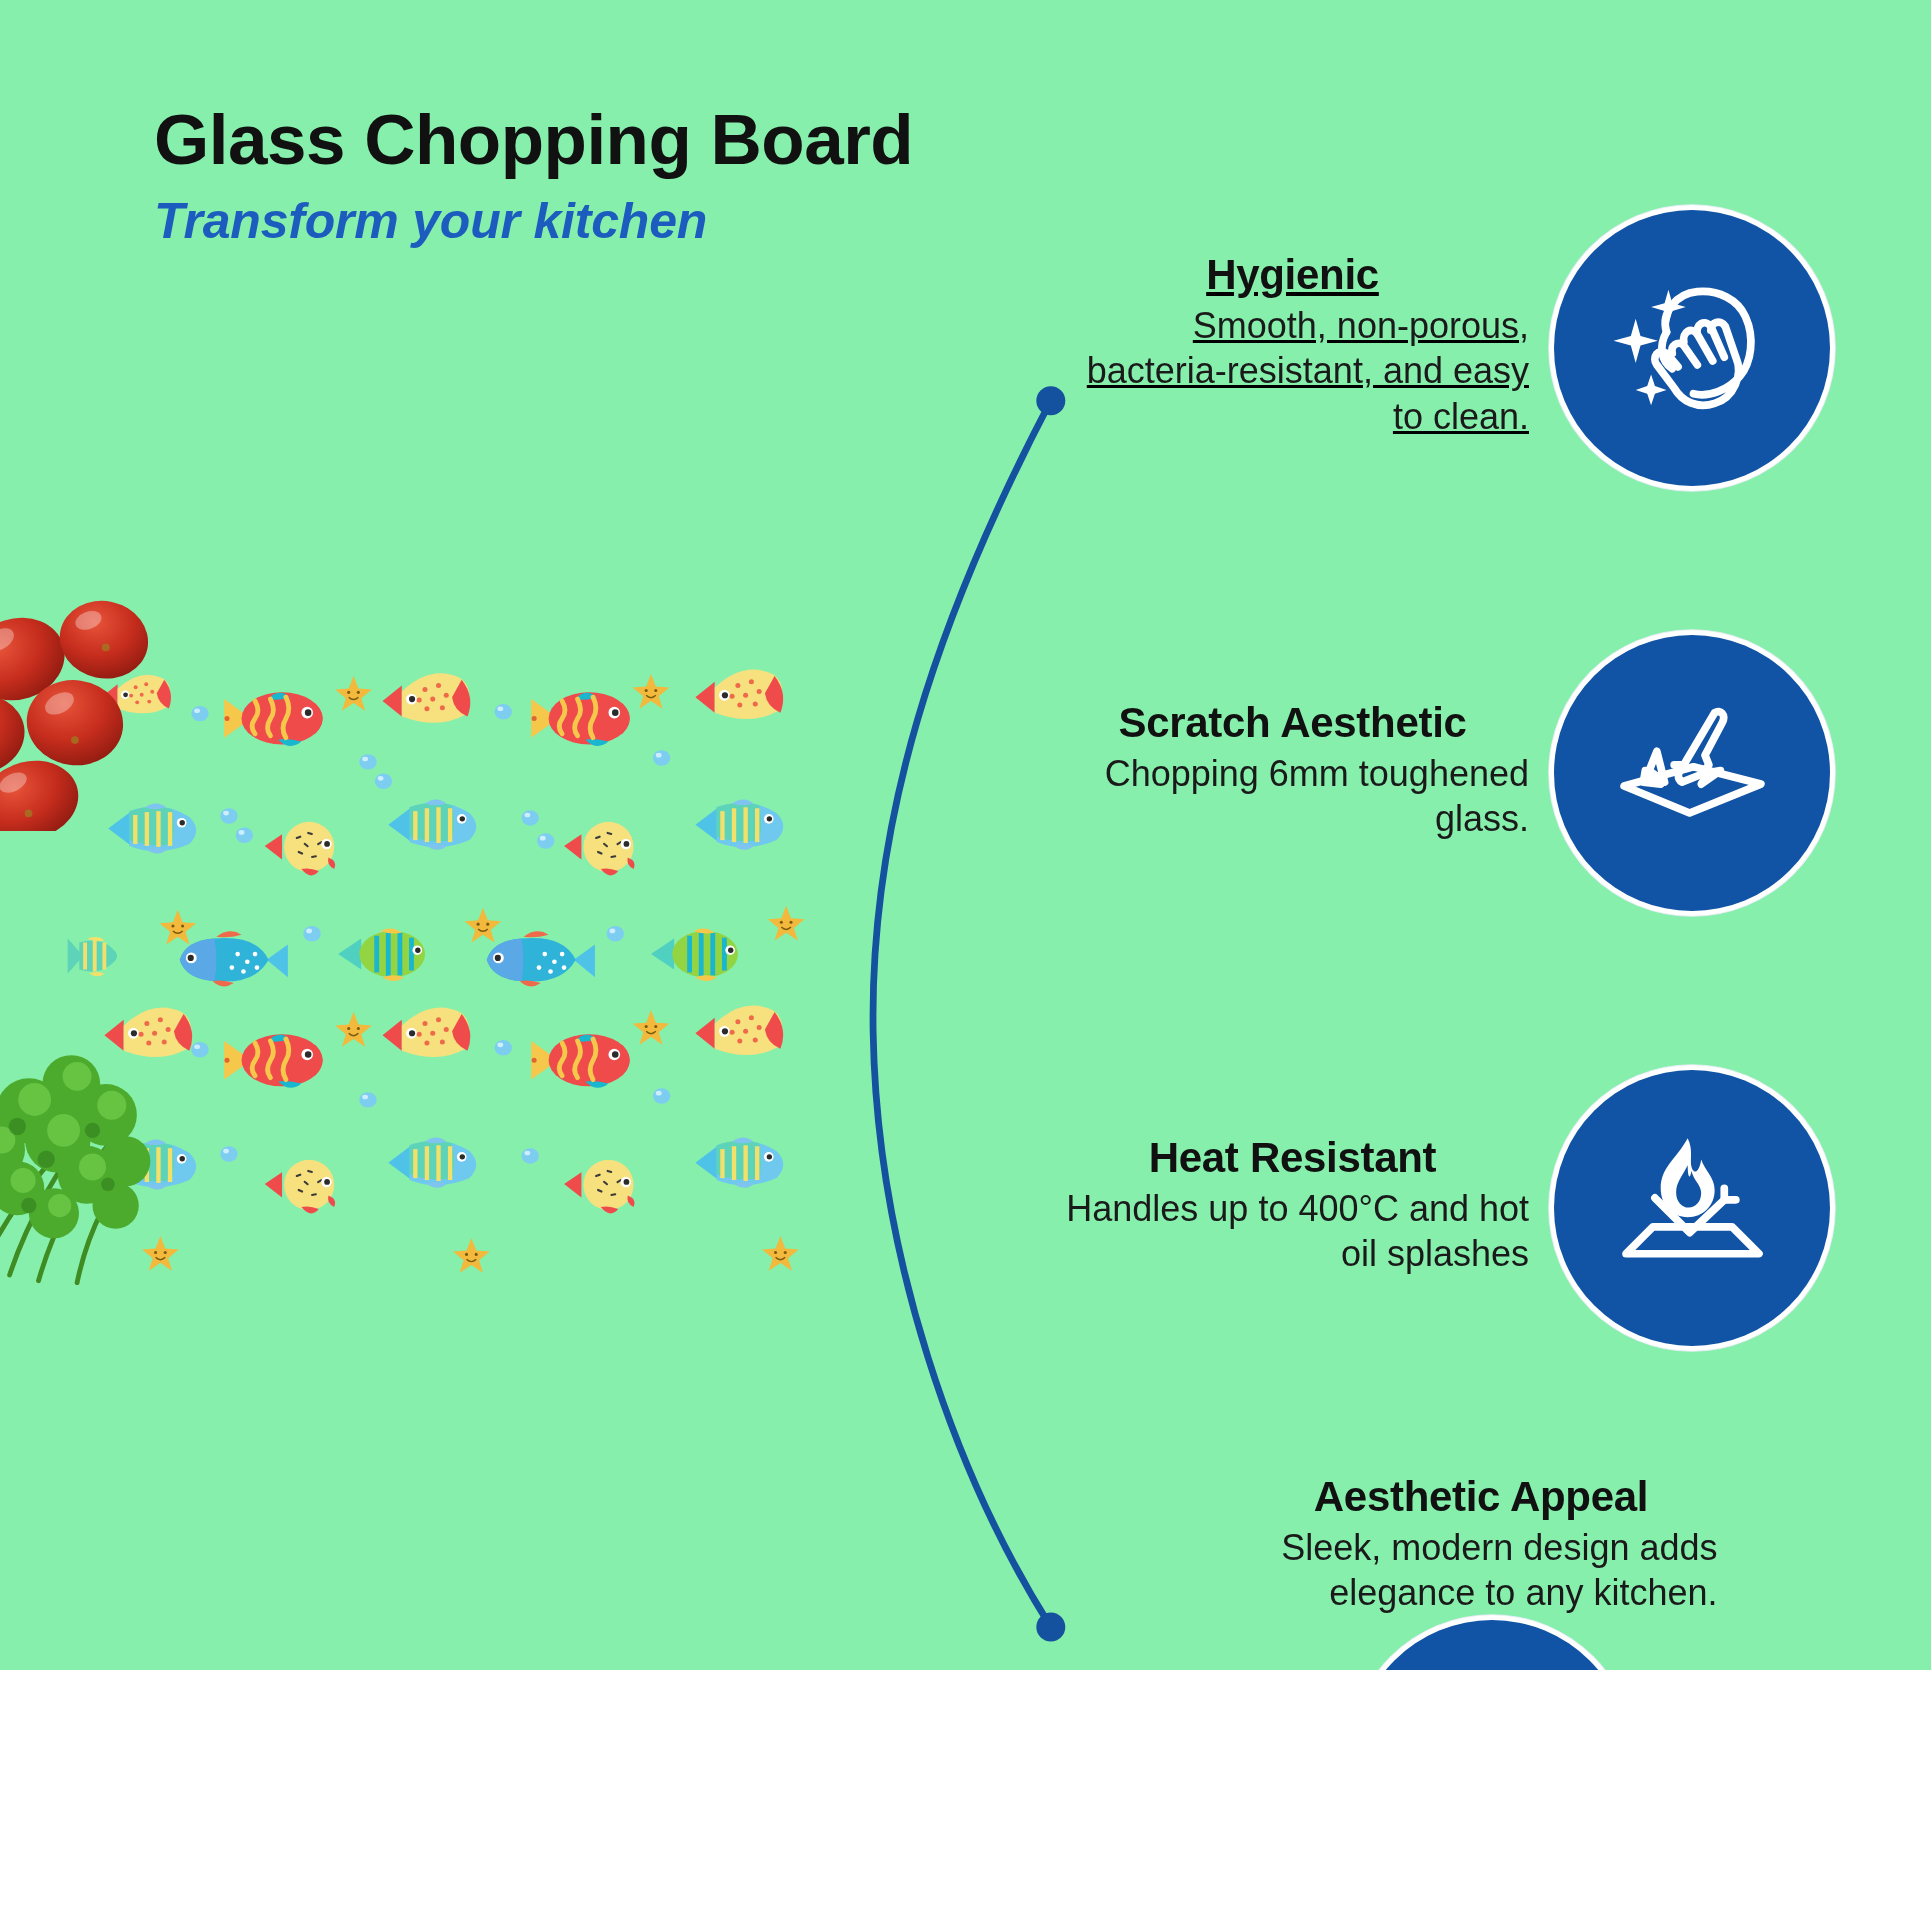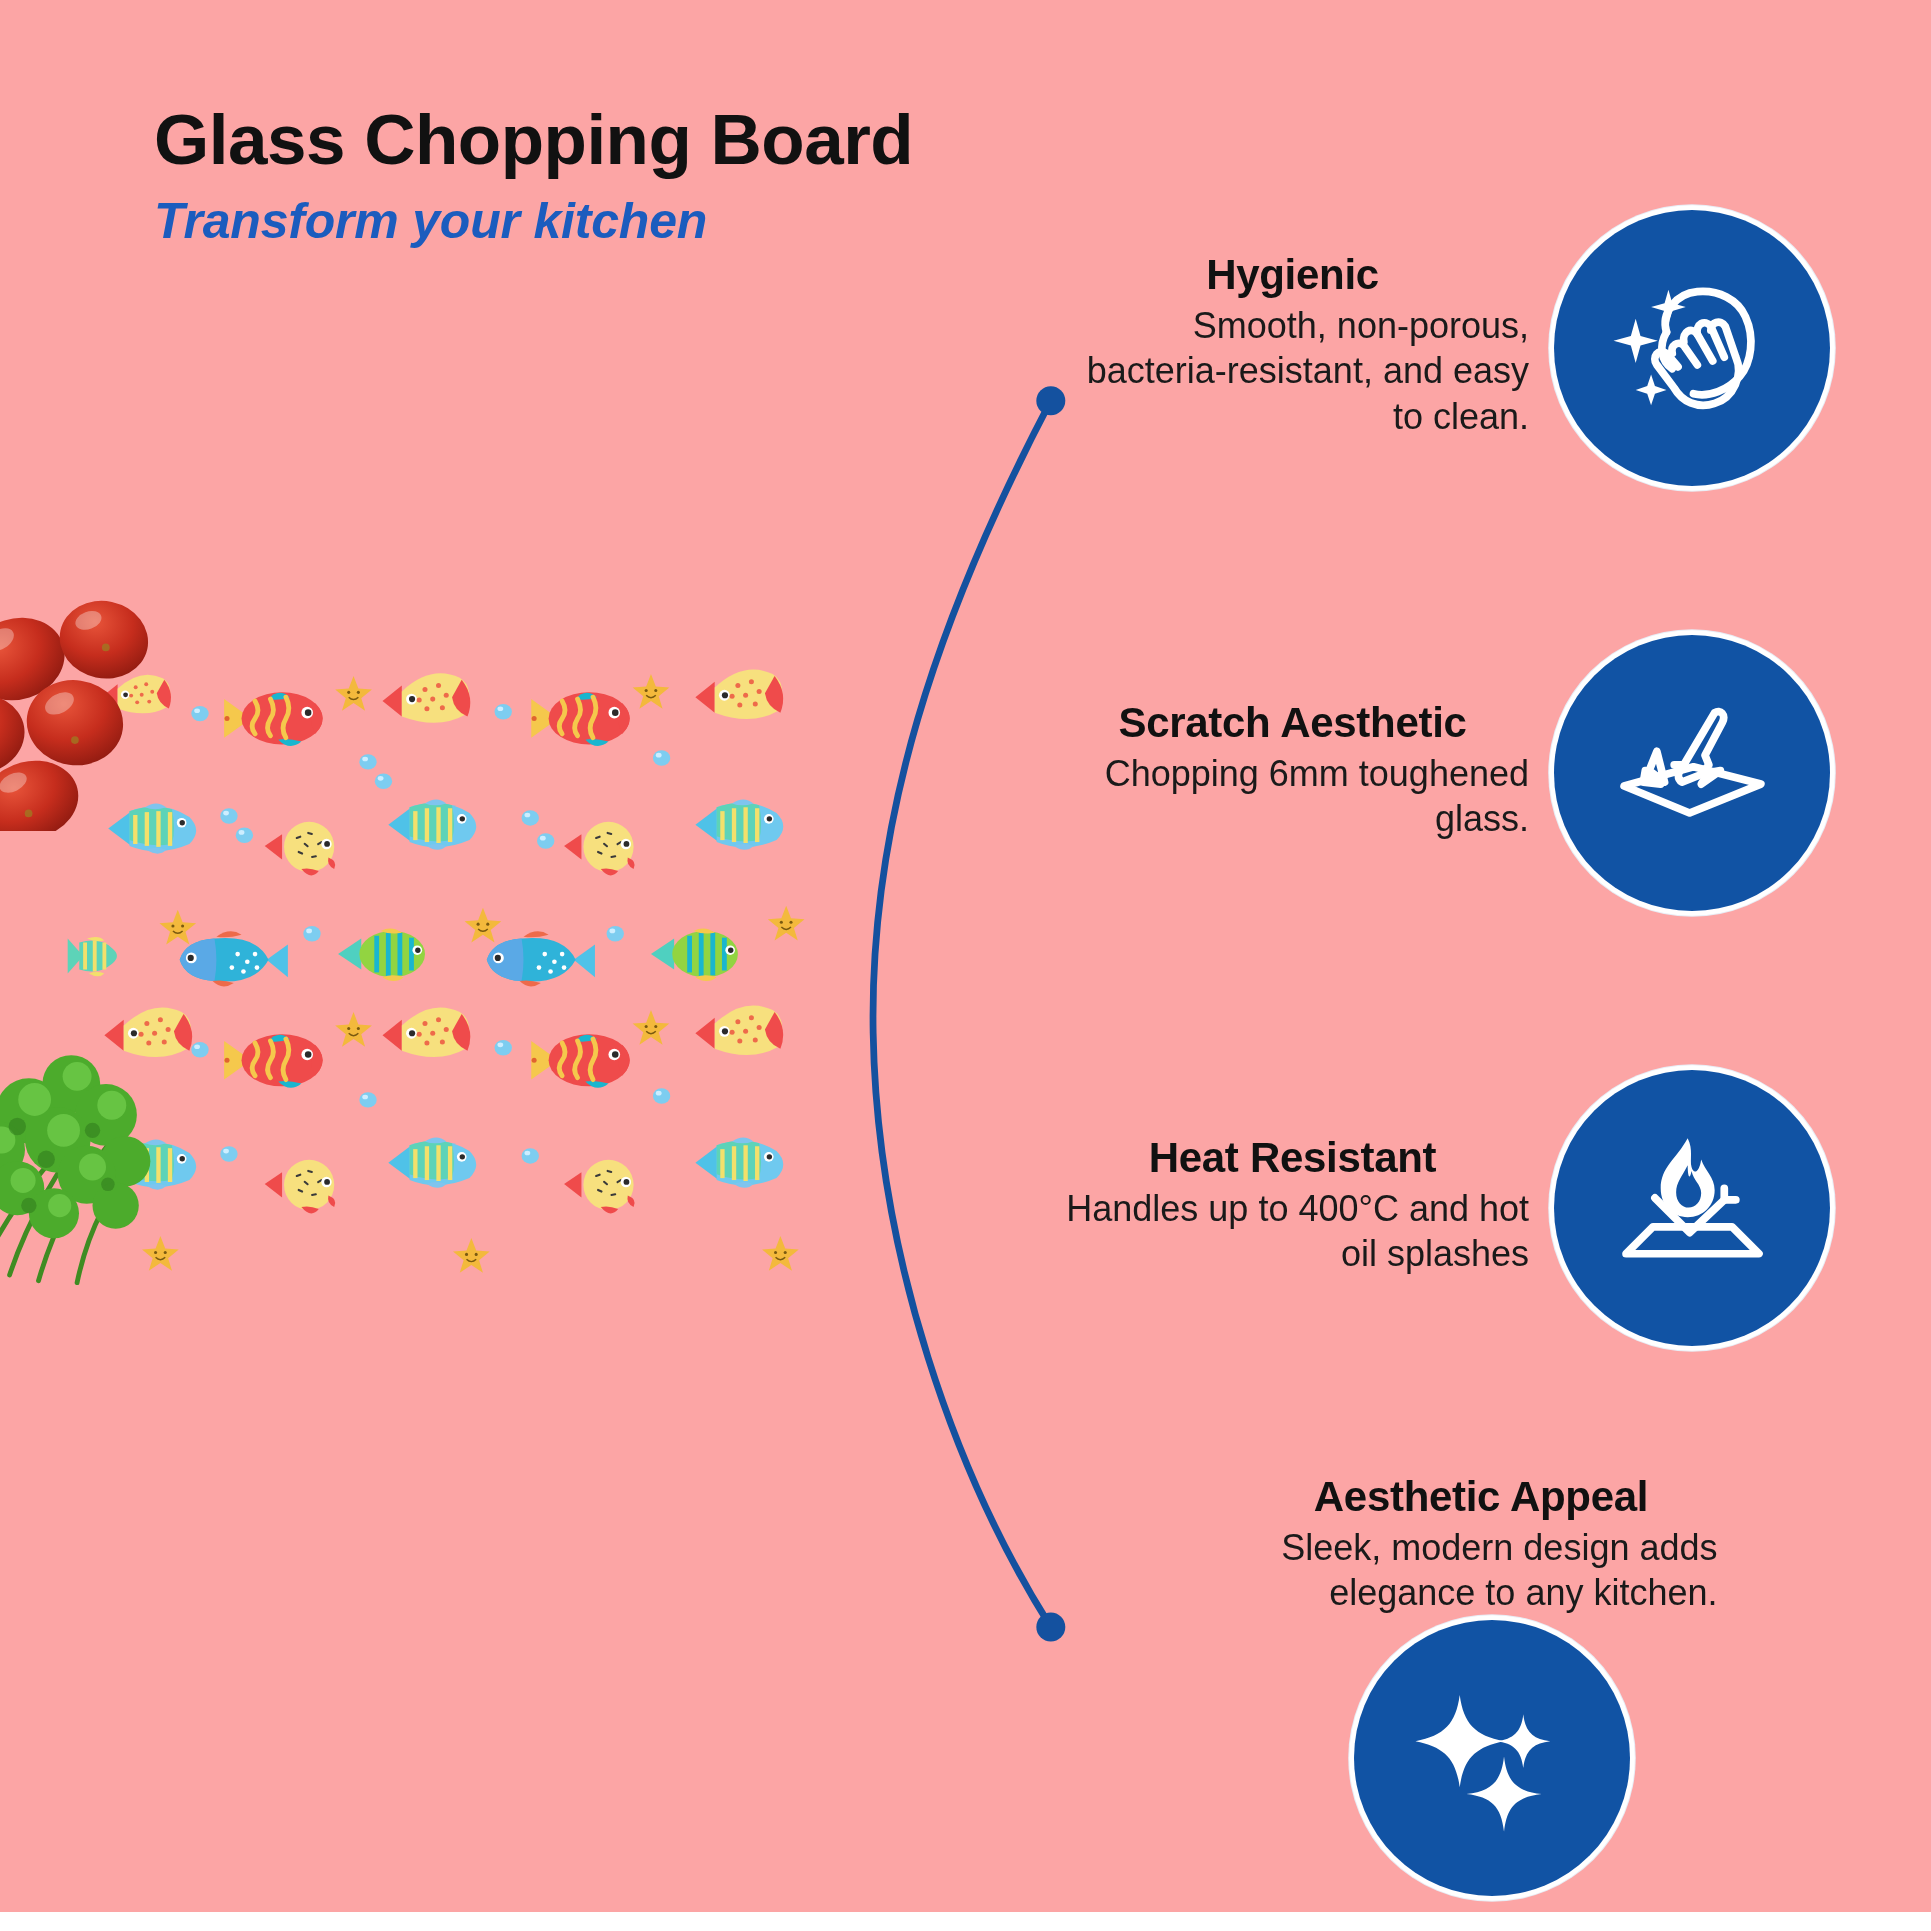--- a/index.html
+++ b/index.html
@@ -3,22 +3,22 @@
 <meta charset="utf-8">
 <style>
   html, body {
     margin: 0;
     padding: 0;
     background: #ffffff;
   }
   #page {
     position: relative;
     width: 1931px;
-    height: 1912px;
-    background: #fca5a5;
+    height: 1670px;
+    background: #86efac;
     overflow: hidden;
     font-family: "Liberation Sans", sans-serif;
   }
 
   
   #headline {
     position: absolute;
     left: 154px;
     top: 104px;
     width: 966px;
@@ -113,21 +113,21 @@
     height: 276px;
     border-radius: 50%;
     background: #1153a4;
     box-shadow: 0 0 0 4.8px #ffffff, 0 0 0 5.8px #e8eef6;
     display: flex;
     align-items: center;
     justify-content: center;
   }
   .feature-icon svg { display: block; }
 
-  #feature-0 { top: 210px; }
+  #feature-0 { top: 210px; text-decoration: underline; }
   #feature-1 { top: 635px; }
   #feature-2 { top: 1070px; }
   #feature-3 { top: 1475px; flex-direction: column; }
 </style>
 </head>
 <body>
 
 <div id="page">
 
   <div id="headline">

